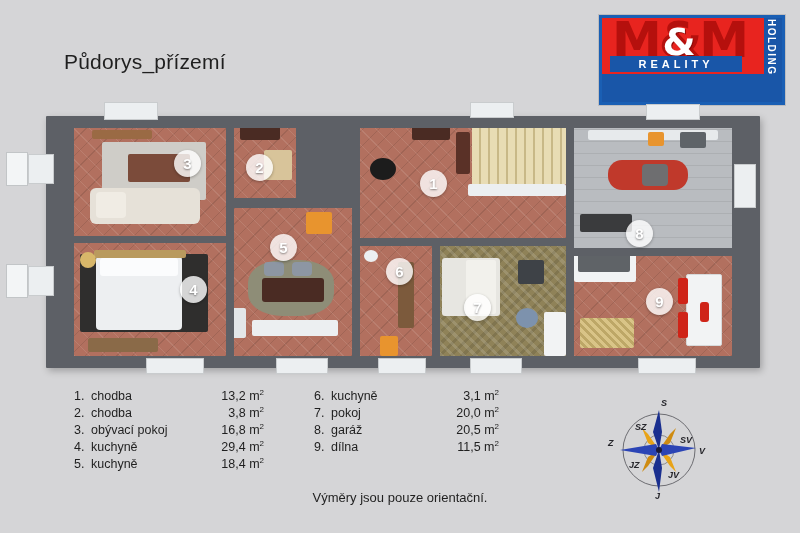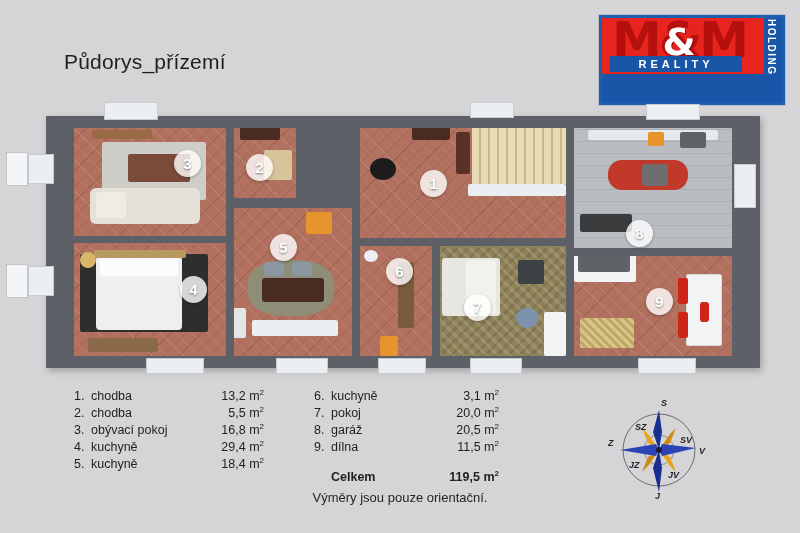--- a/index.html
+++ b/index.html
@@ -392,21 +392,21 @@
 <div id="legend">
   <div class="leg-col left">
     <div class="leg-row">
       <span class="leg-num">1.</span>
       <span class="leg-name">chodba</span>
       <span class="leg-area"><span>13,2 m</span><sup>2</sup></span>
     </div>
     <div class="leg-row">
       <span class="leg-num">2.</span>
       <span class="leg-name">chodba</span>
-      <span class="leg-area"><span>5,5 m</span><sup>2</sup></span>
+      <span class="leg-area"><span>3,8 m</span><sup>2</sup></span>
     </div>
     <div class="leg-row">
       <span class="leg-num">3.</span>
       <span class="leg-name">obývací pokoj</span>
       <span class="leg-area"><span>16,8 m</span><sup>2</sup></span>
     </div>
     <div class="leg-row">
       <span class="leg-num">4.</span>
       <span class="leg-name">kuchyně</span>
       <span class="leg-area"><span>29,4 m</span><sup>2</sup></span>
@@ -431,25 +431,20 @@
     </div>
     <div class="leg-row">
       <span class="leg-num">8.</span>
       <span class="leg-name">garáž</span>
       <span class="leg-area"><span>20,5 m</span><sup>2</sup></span>
     </div>
     <div class="leg-row">
       <span class="leg-num">9.</span>
       <span class="leg-name">dílna</span>
       <span class="leg-area"><span>11,5 m</span><sup>2</sup></span>
-    </div>
-    <div class="leg-total">
-      <span class="leg-num"></span>
-      <span class="leg-name">Celkem</span>
-      <span class="leg-area"><span>119,5 m</span><sup>2</sup></span>
     </div>
   </div>
 </div>
 
 <div id="disclaimer">Výměry jsou pouze orientační.</div>
 
 <div id="compass">
   <svg width="110" height="106" viewBox="0 0 110 106">
     <circle cx="55" cy="52" r="36" fill="none" stroke="#6d6d72" stroke-width="1"></circle>
     <circle cx="55" cy="52" r="15" fill="none" stroke="#8b8b90" stroke-width="1"></circle>

